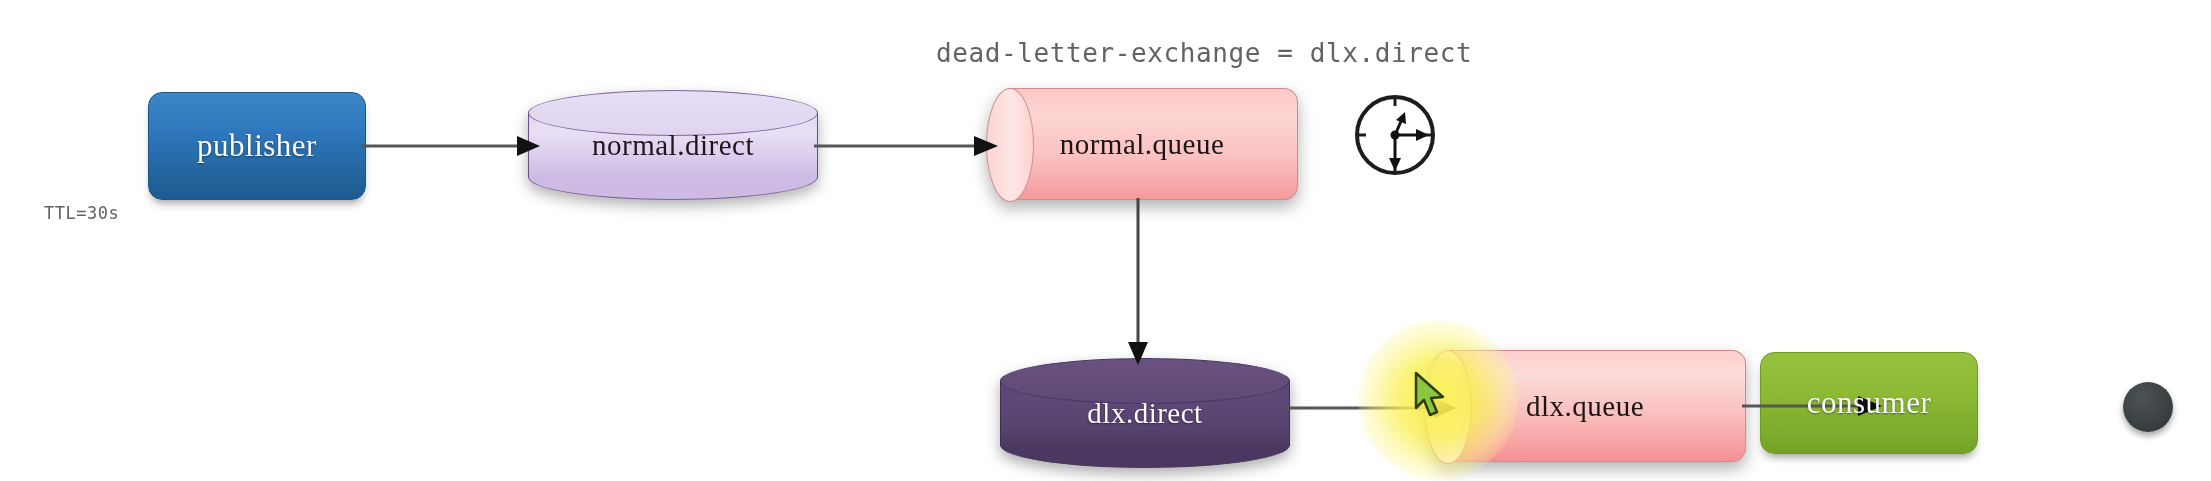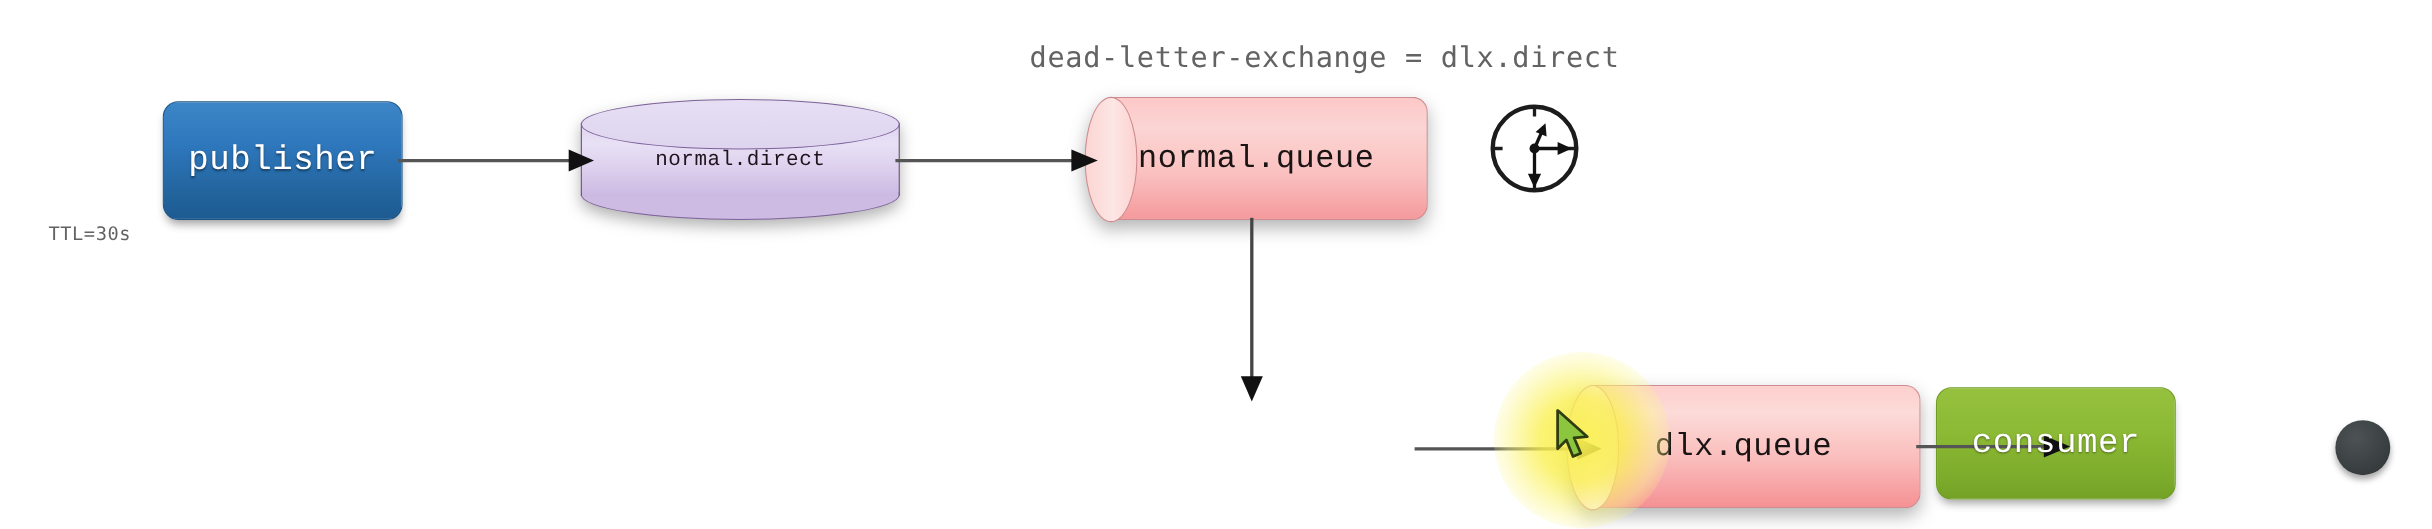--- a/index.html
+++ b/index.html
@@ -21,21 +21,21 @@
   
   .node-label {
     position: absolute;
     left: 0;
     top: 0;
     width: 100%;
     height: 100%;
     display: flex;
     align-items: center;
     justify-content: center;
-    font-family: Liberation Mono, monospace;
+    font-family: Liberation Serif, serif;
     letter-spacing: 0.5px;
     white-space: nowrap;
     pointer-events: none;
     z-index: 6;
     border-radius: 13px;
   }
 
   
   .proc-box {
     position: absolute;
@@ -87,21 +87,21 @@
   }
   #normal-direct-node .cyl-top {
     background: linear-gradient(to bottom, #e6dff4 0%, #ded4ef 100%);
     border: 1.5px solid #7e639a;
   }
   #normal-direct-node .cyl-bottom {
     background: #cdbbe3;
     border: 1.5px solid #7e639a;
     z-index: -1;
   }
-  #normal-direct-node .node-label { color: #20141f; font-size: 19px; }
+  #normal-direct-node .node-label { color: #20141f; font-size: 29px; }
 
   #dlx-direct-node { left: 1000px; top: 358px; width: 290px; height: 110px;
     filter: drop-shadow(0 6px 7px rgba(0,0,0,0.32)); }
   #dlx-direct-node .cyl-body {
     background: linear-gradient(to bottom, #5a4573 0%, #5d4877 30%, #574370 70%, #4c3a63 100%);
     border-left-color: #3f3053; border-right-color: #3f3053;
   }
   #dlx-direct-node .cyl-top {
     background: linear-gradient(to bottom, #6a527f 0%, #5d4877 100%);
     border: 1.5px solid #473660;
@@ -263,20 +263,26 @@
     <div class="cyl-top"></div>
     <div class="node-label">normal.direct</div>
   </div>
 
   <div class="cyl-h" id="normal-queue-node">
     <div class="cyl-tube"></div>
     <div class="cyl-cap"></div>
     <div class="node-label">normal.queue</div>
   </div>
 
+  <div class="cyl-v" id="dlx-direct-node">
+    <div class="cyl-bottom"></div>
+    <div class="cyl-body"></div>
+    <div class="cyl-top"></div>
+    <div class="node-label">dlx.direct</div>
+  </div>
 
   <div class="cyl-h" id="dlx-queue-node">
     <div class="cyl-tube"></div>
     <div class="cyl-cap"></div>
     <div class="node-label">dlx.queue</div>
   </div>
 
   <div class="proc-box" id="consumer-node">
     <div class="node-label">consumer</div>
   </div>

